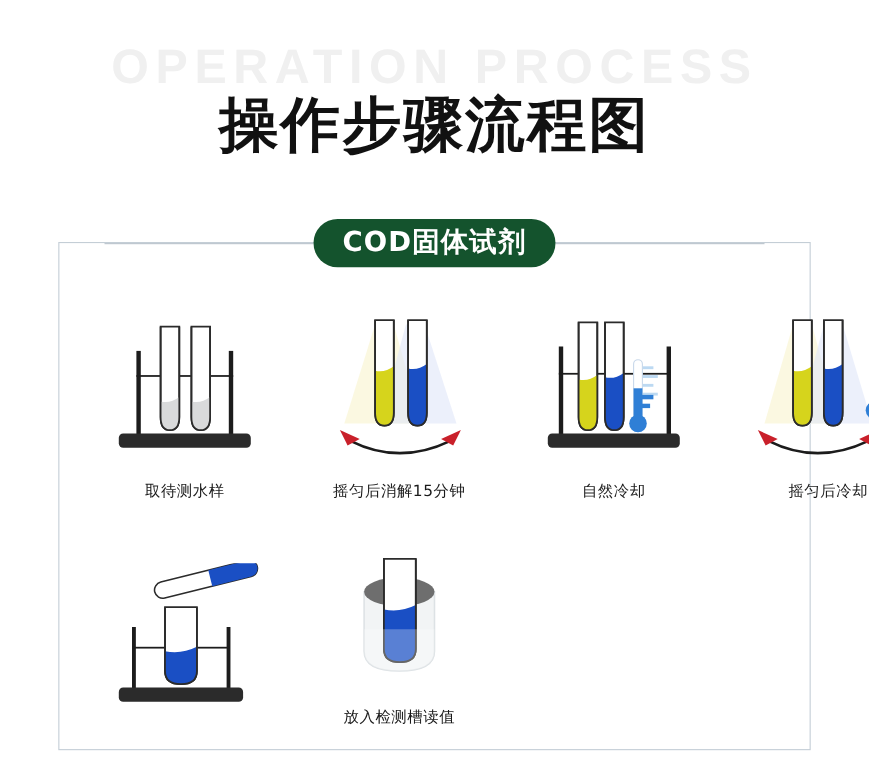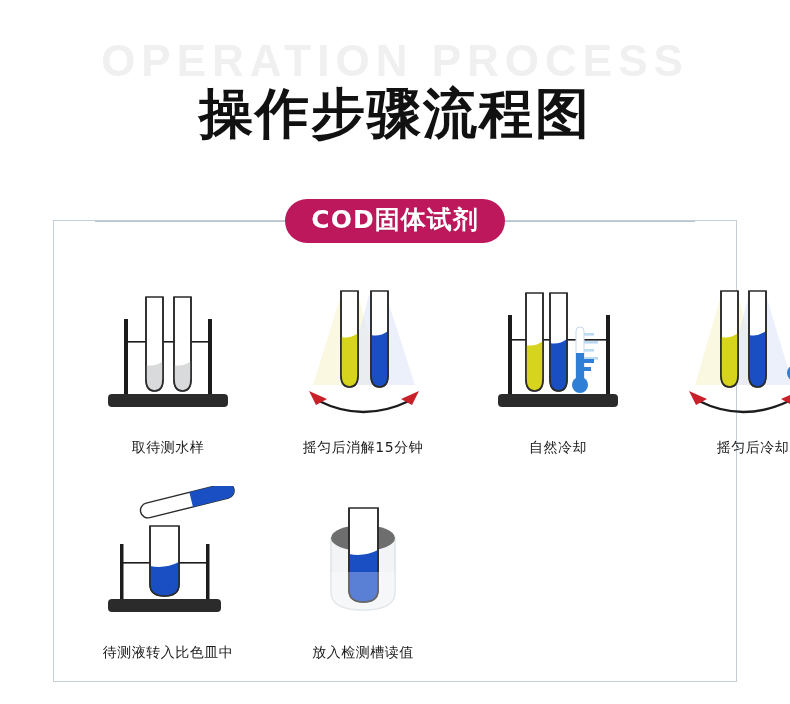--- a/index.html
+++ b/index.html
@@ -35,21 +35,21 @@
     border:1px solid #c4ced6;
     background:#ffffff;
     box-sizing:border-box;
   }
   .badge-wrap{
     position:absolute;left:53px;top:198px;width:684px;height:46px;
     display:flex;align-items:center;justify-content:center;
   }
   .badge-line{height:1px;background:#b9c3cb;flex:0 0 190px;}
   .badge{
-    background:#be185d;
+    background:#14532d;
     border-radius:23px;
     padding:5px 26px 8px 26px;
     color:#ffffff;
     font-size:25px;font-weight:bold;
     letter-spacing:1px;
     font-family:"DejaVu Sans","Liberation Sans",sans-serif;
     white-space:nowrap;
     line-height:1.25;
     text-shadow:0 1px 1px rgba(0,0,0,.08);
     z-index:3;
@@ -214,21 +214,20 @@
         <rect x="32" y="58" width="3.5" height="56" fill="#1c1c1c"></rect>
         <rect x="118" y="58" width="3.5" height="56" fill="#1c1c1c"></rect>
         <rect x="32" y="76" width="89" height="1.6" fill="#1c1c1c"></rect>
 
         <path d="M62 40 L62 98 Q62 110 76.5 110 Q91 110 91 98 L91 40 Z" fill="#ffffff" stroke="#2b2b2b" stroke-width="1.6"></path>
         <path d="M62 80 L62 98 Q62 110 76.5 110 Q91 110 91 98 L91 76 Q77 83 62 80 Z" fill="#1a4fc4"></path>
         <path d="M62 40 L62 98 Q62 110 76.5 110 Q91 110 91 98 L91 40" fill="none" stroke="#2b2b2b" stroke-width="1.6"></path>
         <rect x="20" y="113" width="113" height="13" rx="4" fill="#2b2b2b"></rect>
       </svg>
     </div>
-    <div class="caption">待测液转入比色皿中</div>
   </div>
 
   <div class="step">
     <div class="art">
       <svg width="160" height="150" viewBox="0 0 160 150">
 
         <path d="M48 52 L48 106 Q48 124 80 124 Q112 124 112 106 L112 52 Z" fill="#f2f4f5" stroke="#dde2e5" stroke-width="1.4"></path>
         <ellipse cx="80" cy="52" rx="32" ry="13" fill="#6e6e6e"></ellipse>
 
         <path d="M66 22 L66 104 Q66 116 80.5 116 Q95 116 95 104 L95 22 Z" fill="#ffffff" stroke="#2b2b2b" stroke-width="1.6"></path>

